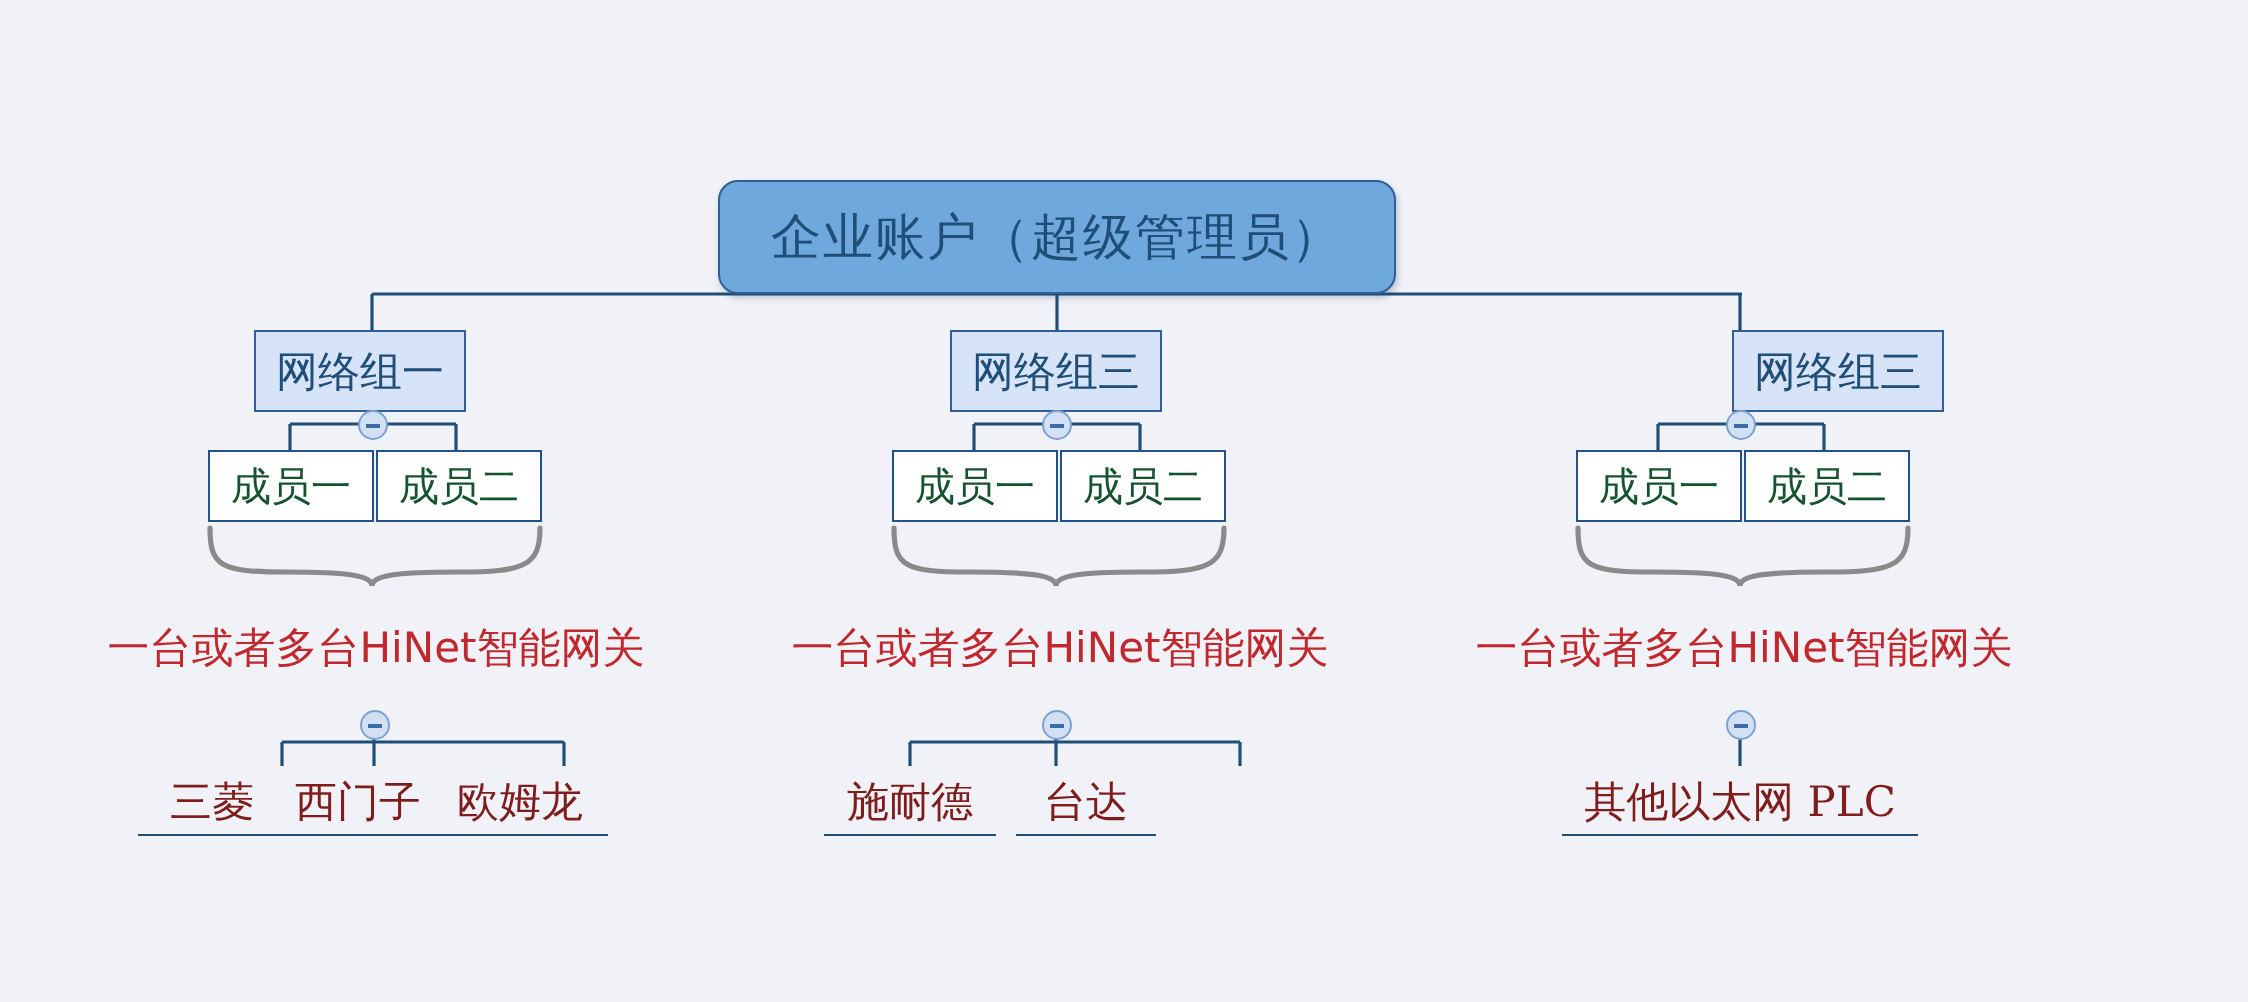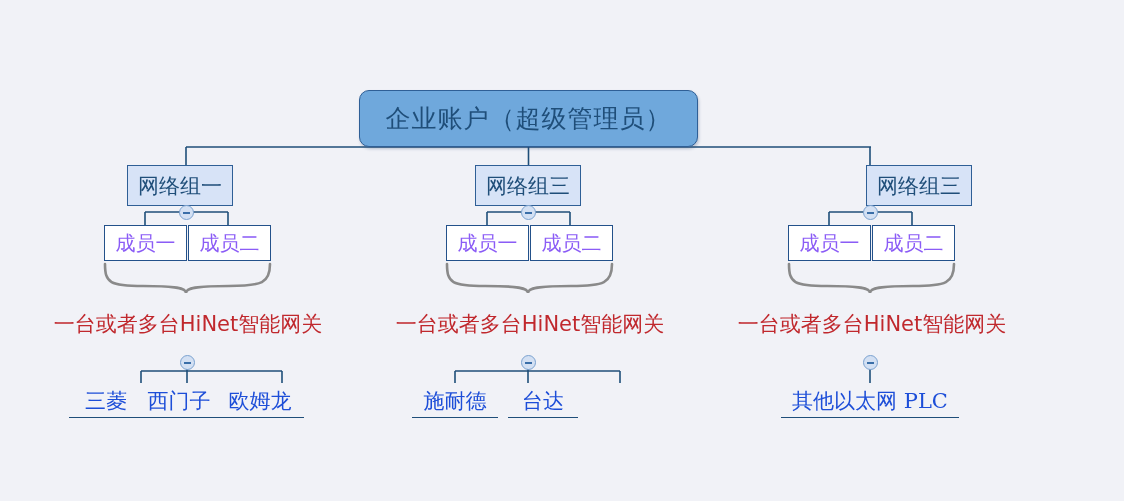--- a/index.html
+++ b/index.html
@@ -45,21 +45,21 @@
   }
   .group-1{left:127px;}
   .group-2{left:475px;}
   .group-3{left:866px;}
 
   
   .member-node{
     top:225px;width:83px;height:36px;
     background:#ffffff;
     border:1px solid #23518a;
-    color:#8b5cf6;
+    color:#14532d;
     font-size:20px;
     font-family:"DejaVu Serif","Liberation Serif",serif;
   }
   .m1a{left:104px;} .m1b{left:188px;}
   .m2a{left:446px;} .m2b{left:530px;}
   .m3a{left:788px;} .m3b{left:872px;}
 
   
   .gw-text{
     position:absolute;top:309px;height:30px;
@@ -71,21 +71,21 @@
     white-space:nowrap;
   }
   .gw-1{left:10px;width:356px;}
   .gw-2{left:352px;width:356px;}
   .gw-3{left:694px;width:356px;}
 
   
   .plc{
     position:absolute;top:386px;height:29px;
     display:flex;align-items:flex-end;justify-content:center;
-    color:#1d4ed8;
+    color:#7f1d1d;
     font-size:21px;
     font-family:"DejaVu Serif","Liberation Serif",serif;
     border-bottom:1.6px solid #1f4e79;
     padding-bottom:2px;
     white-space:nowrap;
   }
 
   .toggle{
     position:absolute;
     width:15px;height:15px;border-radius:50%;

